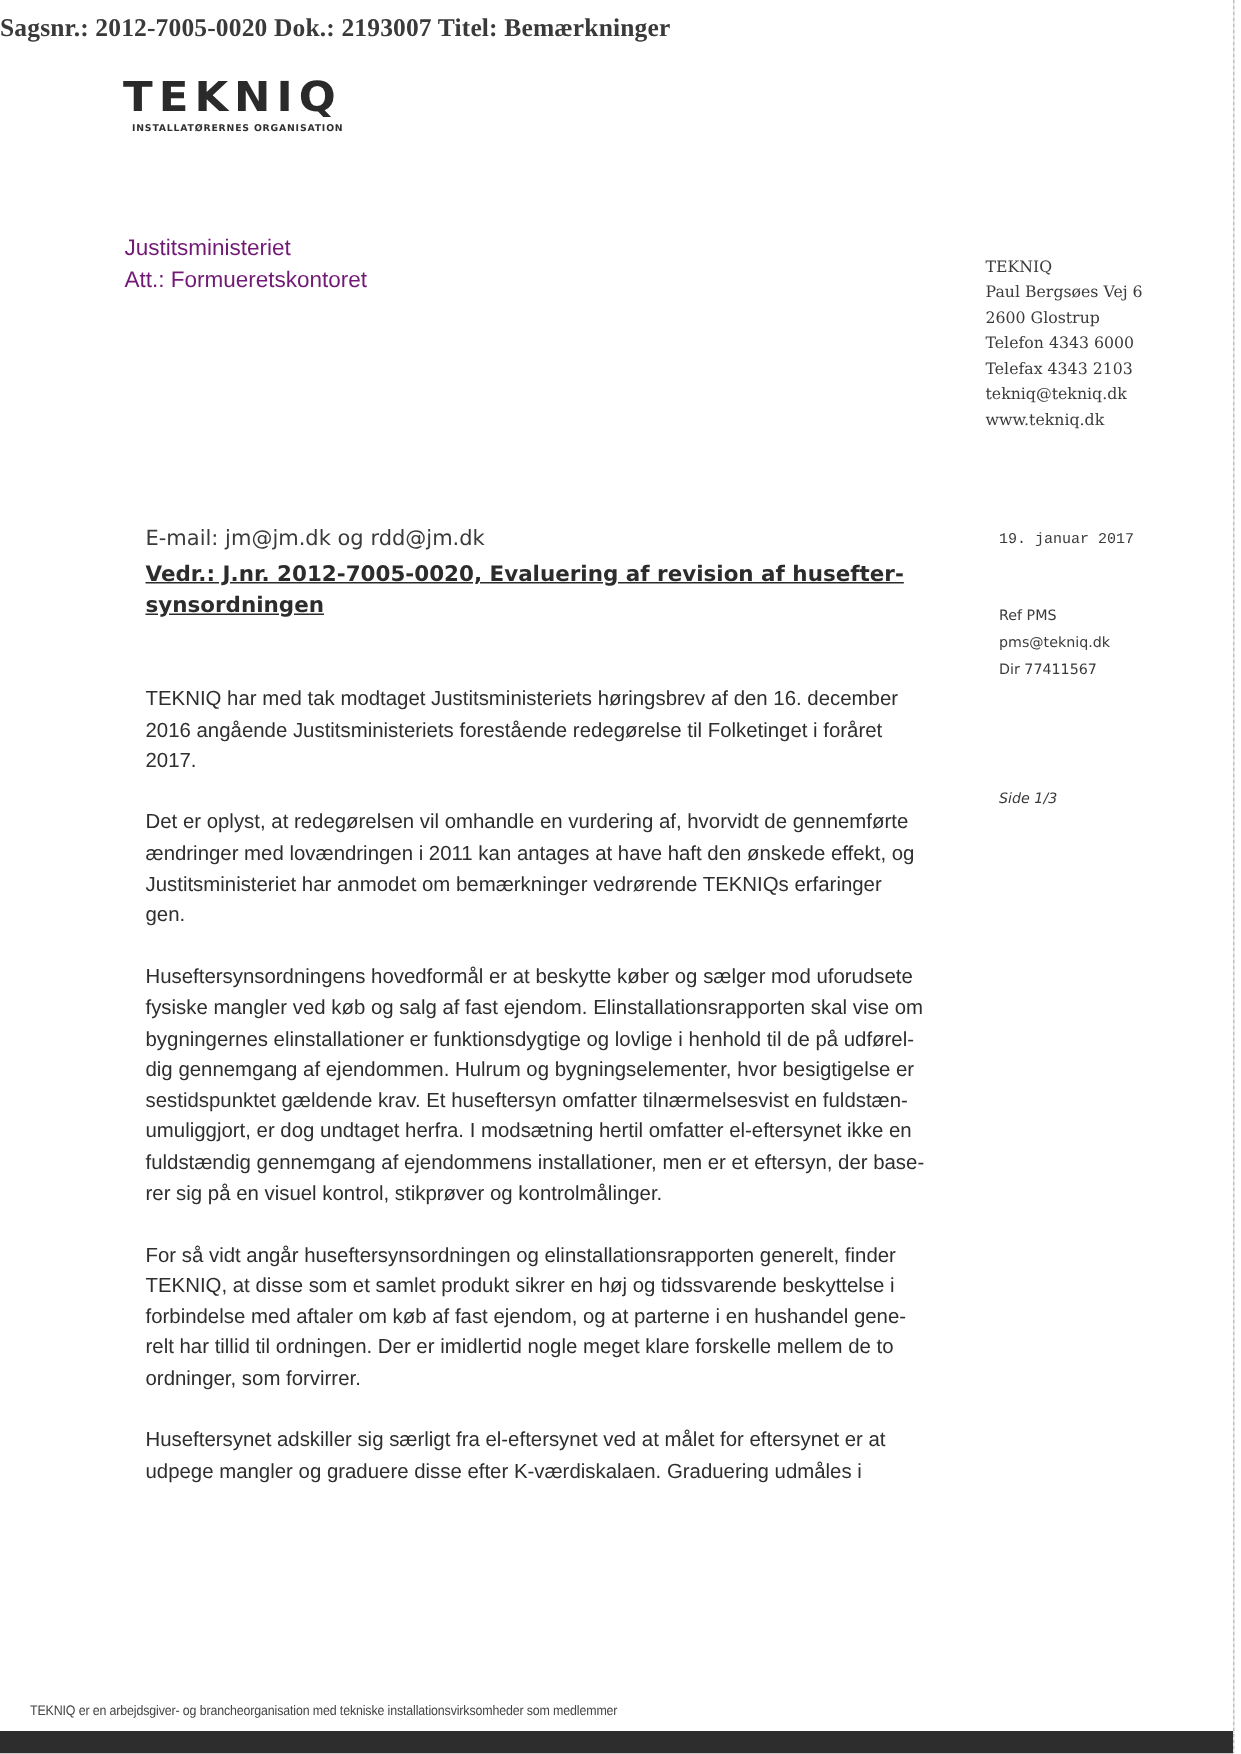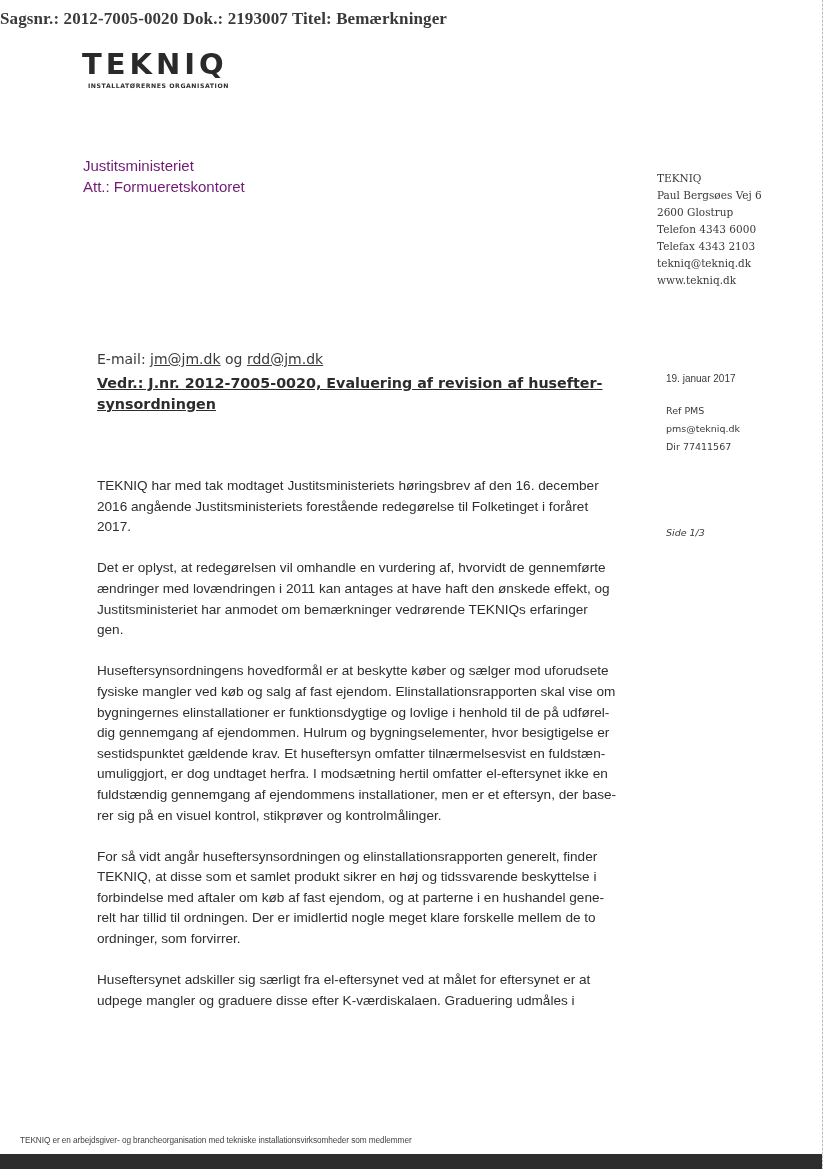--- a/index.html
+++ b/index.html
@@ -70,31 +70,29 @@
 
     .email-line {
       left: 97px; top: 351px;
       font-family: "DejaVu Sans", sans-serif;
       font-size: 14px;
       color: #3a3a3a;
       white-space: nowrap;
     }
     .email-line a {
       color: #3a3a3a;
-      text-decoration: underline;
       margin-top: 32px;
     }
 
     .date {
       left: 666px; top: 355px;
-      font-family: Liberation Sans, sans-serif;
+      font-family: Liberation Mono, monospace;
       font-size: 10px;
       color: #3a3a3a;
       white-space: nowrap;
-      margin-top: 18px;
     }
 
     .subject {
       left: 97px; top: 373px;
       width: 520px;
       font-family: "DejaVu Sans", sans-serif;
       font-weight: bold;
       font-size: 14.3px;
       line-height: 21px;
       color: #2c2c2c;
@@ -119,21 +117,20 @@
       font-style: italic;
     }
 
     .body-text {
       left: 97px; top: 456px;
       width: 520px;
       font-family: "Liberation Sans", sans-serif;
       font-size: 13.6px;
       line-height: 20.6px;
       color: #2e2e2e;
-      margin-top: 20px;
     }
     .para {
       margin: 0 0 20.6px 0;
     }
     .line {
       display: block;
       white-space: nowrap;
     }
 
     .footer-note {

